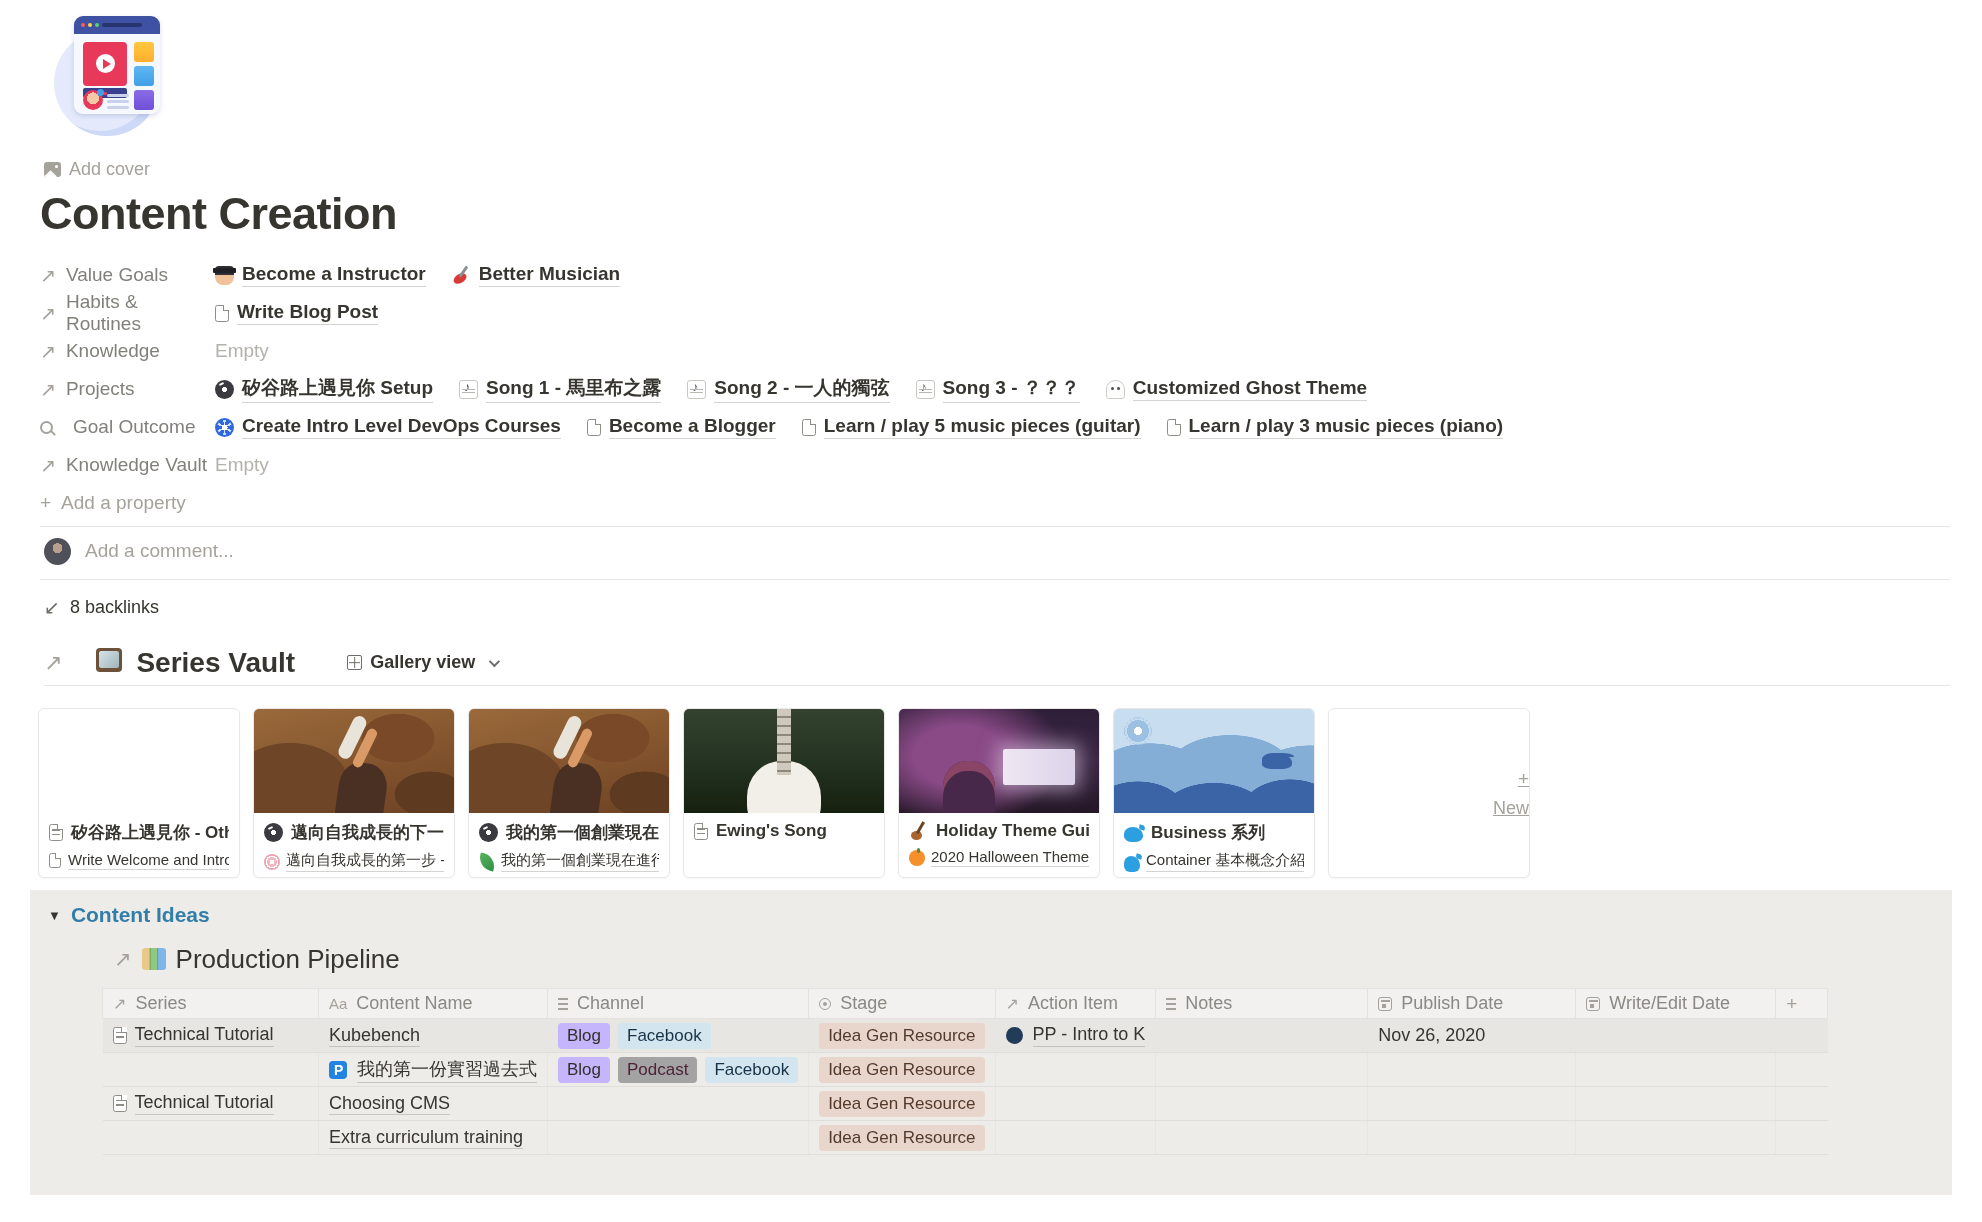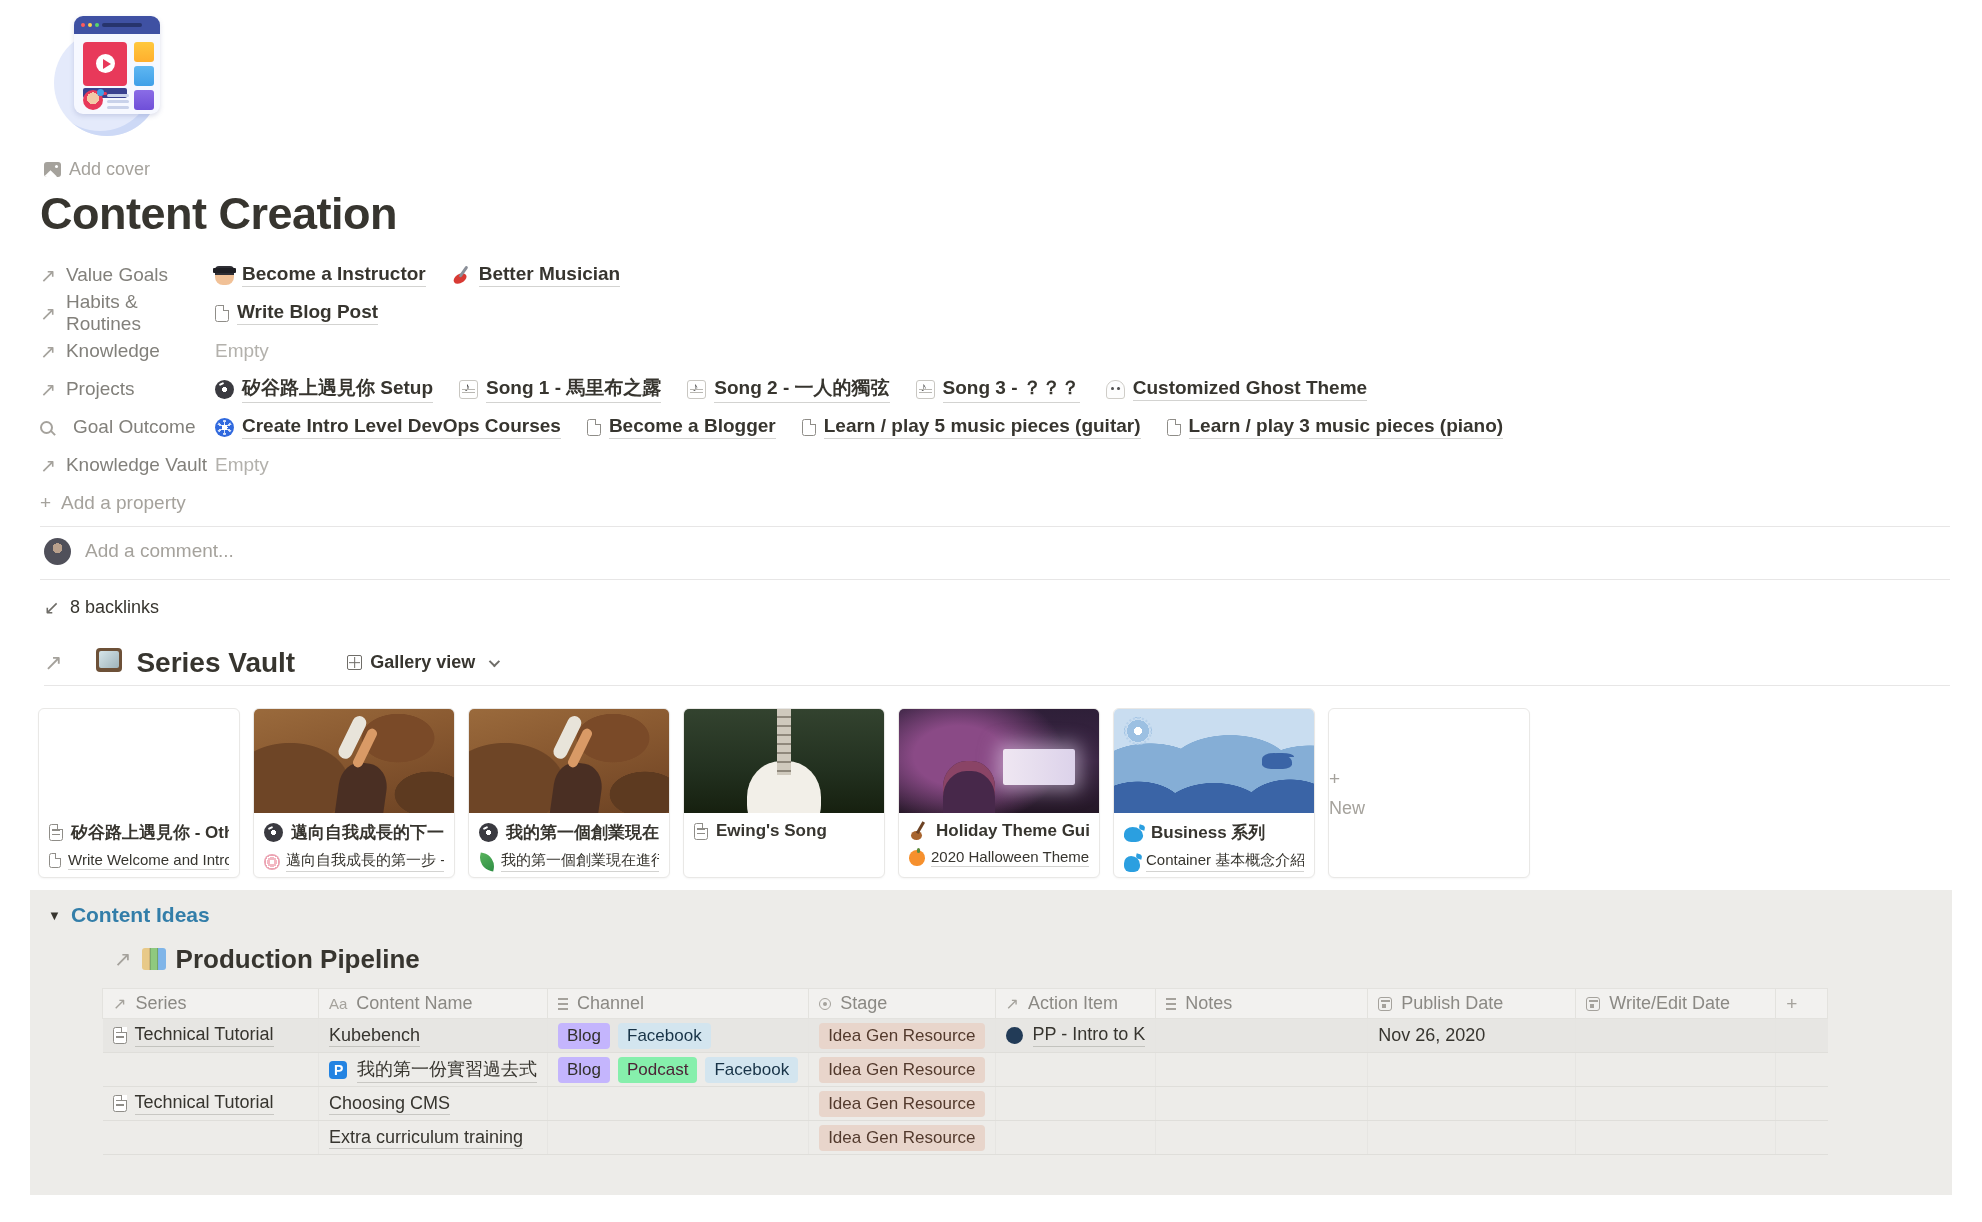--- a/index.html
+++ b/index.html
@@ -107,21 +107,21 @@
   .plabel { display:flex; align-items:center; gap:10px; width:175px; color:#82807B; flex:none; }
   .pvals { display:flex; align-items:center; gap:26px; }
   .pv { display:flex; align-items:center; }
   .lk { font-weight:bold; border-bottom:1.5px solid rgba(55,53,47,.22); padding-bottom:1px; }
   .pv .ic-doc { margin-right:8px; }
   .empty { color:#B3B1AC; }
   .tag { display:inline-block; padding:2px 9px; border-radius:4px; font-size:17px; line-height:22px; }
   .tag-red { background:#FBDAD6; color:#5D1715; }
   .tag-gray { background:#c4b5fd; color:#32302C; }
   .tag-blue { background:#D3E5EF; color:#183347; }
-  .tag-pink { background:#86efac; color:#4C2337; }
+  .tag-pink { background:#a3a3a3; color:#4C2337; }
   .tag-brown { background:#E8D5CB; color:#533A2D; }
   .addprop { display:flex; align-items:center; gap:10px; height:38px; color:#A5A29C; }
 
   .hr { border-top:1px solid rgba(55,53,47,.12); margin:4px 32px 0 40px; }
   .comment { display:flex; align-items:center; gap:14px; margin:0 0 0 44px; height:48px; }
   .avatar { width:27px; height:27px; border-radius:50%; flex:none;
     background:radial-gradient(circle at 50% 38%,#b9a08c 0 5px,#50505a 5px); }
   .comment-ph { color:#A5A29C; font-size:19px; }
   .backlinks { display:flex; align-items:center; gap:10px; margin:14px 0 0 44px; height:26px; font-size:18px; color:#37352F; }
 
@@ -137,21 +137,21 @@
   .card { width:202px; height:170px; background:#fff; border:1px solid #E9E8E6; border-radius:6px;
     box-shadow:0 1px 2px rgba(15,15,15,.04); overflow:hidden; display:flex; flex-direction:column; }
   .card-img { height:104px; flex:none; position:relative; overflow:hidden; }
   .card-body { padding:8px 10px 6px 10px; }
   .card-title { display:flex; align-items:center; font-size:17px; font-weight:bold; white-space:nowrap; overflow:hidden; }
   .card-title .ic-doc { margin-right:8px; }
   .card-sub { display:flex; align-items:center; font-size:15px; margin-top:7px; white-space:nowrap; overflow:hidden; }
   .card-sub .e { width:16px; height:16px; margin-right:6px; }
   .card-sub .ic-doc { width:12px; height:15px; margin-right:7px; }
   .card-sub .t { border-bottom:1px solid rgba(55,53,47,.22); padding-bottom:1px; }
-  .card-new { display:flex; align-items:flex-start; justify-content:center; gap:8px; color:#A5A29C; font-size:18px; }
+  .card-new { display:flex; align-items:flex-end; justify-content:center; gap:8px; color:#A5A29C; font-size:18px;text-decoration:underline; }
 
   .img-cliff { background:
     radial-gradient(90px 60px at 72% 28%, #7a4a28 0 40%, transparent 41%),
     radial-gradient(130px 90px at 18% 72%, #6e4526 0 45%, transparent 46%),
     radial-gradient(70px 45px at 88% 82%, #5d3a20 0 50%, transparent 51%),
     linear-gradient(165deg, #9a6a3c 0%, #8a5a31 40%, #7c4e2a 70%, #6b4223 100%); }
   .img-cliff::before { content:""; position:absolute; left:42%; bottom:-8px; width:48px; height:58px;
     background:#4a2f23; border-radius:42% 42% 0 0; transform:rotate(8deg); }
   .img-cliff::after { content:""; position:absolute; left:53%; bottom:44px; width:10px; height:42px;
     background:#d99a66; transform:rotate(26deg); border-radius:5px;
@@ -182,21 +182,21 @@
     background:#3a64a6; border-radius:40% 60% 30% 30%; box-shadow:8px -6px 0 -6px #3a64a6; }
 
   
   .gray { margin:10px 0 0 30px; width:1922px; background:#EDECE9; padding:12px 0 40px 0; min-height:300px; }
   .ci-head { display:flex; align-items:center; gap:10px; margin-left:18px; height:26px; }
   .ci-tri { font-size:13px; color:#37352F; }
   .ci-title { font-size:21px; font-weight:bold; color:#337EA9; }
   .pp-head { display:flex; align-items:center; gap:10px; margin:14px 0 0 84px; height:34px; }
   .pp-head .ig { font-size:21px; }
   .pp-head .e-map { width:24px; height:22px; margin:0; }
-  .pp-title { font-size:26px; font-weight:bold; }
+  .pp-title { font-size:26px; font-weight:normal; }
 
   table.db { border-collapse:collapse; margin:12px 0 0 72px; table-layout:fixed; font-size:18px; }
   .db col.c-series { width:216px; } .db col.c-name { width:192px; } .db col.c-chan { width:208px; }
   .db col.c-stage { width:166px; } .db col.c-act { width:108px; } .db col.c-notes { width:212px; }
   .db col.c-pub { width:208px; } .db col.c-wr { width:200px; } .db col.c-plus { width:52px; }
   .db th { background:#F2F1EF; border:1px solid #E3E2DE; font-weight:normal; color:#8B8984; text-align:left;
     height:30px; padding:0 10px; white-space:nowrap; overflow:hidden; }
   .db th .h { display:flex; align-items:center; gap:9px; }
   .db td { border-bottom:1px solid #DFDEDA; border-right:1px solid rgba(227,226,222,.7); height:34px;
     padding:0 10px; white-space:nowrap; overflow:hidden; vertical-align:middle; }

